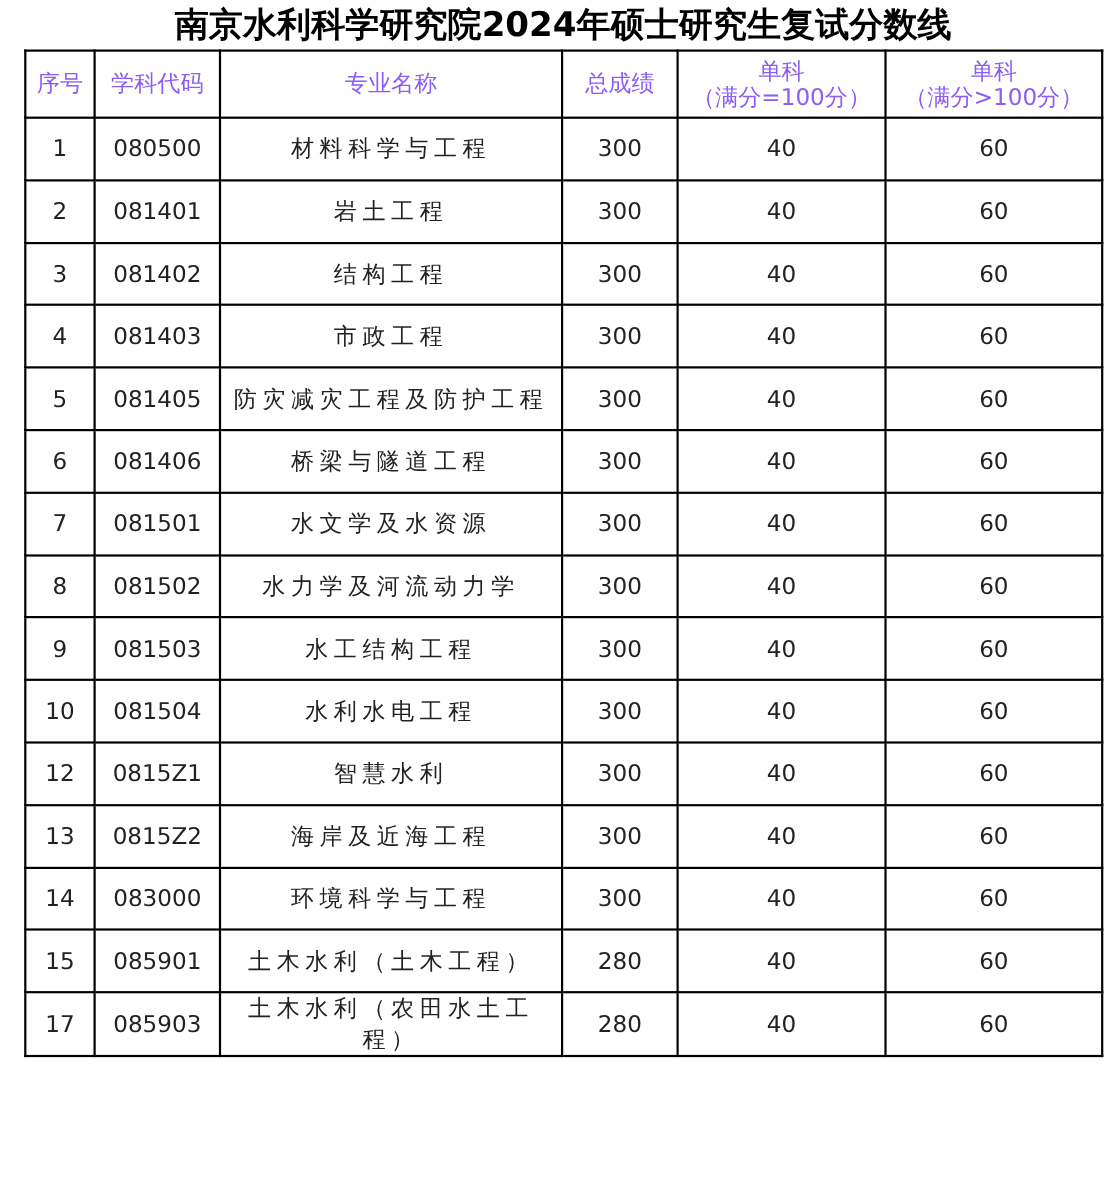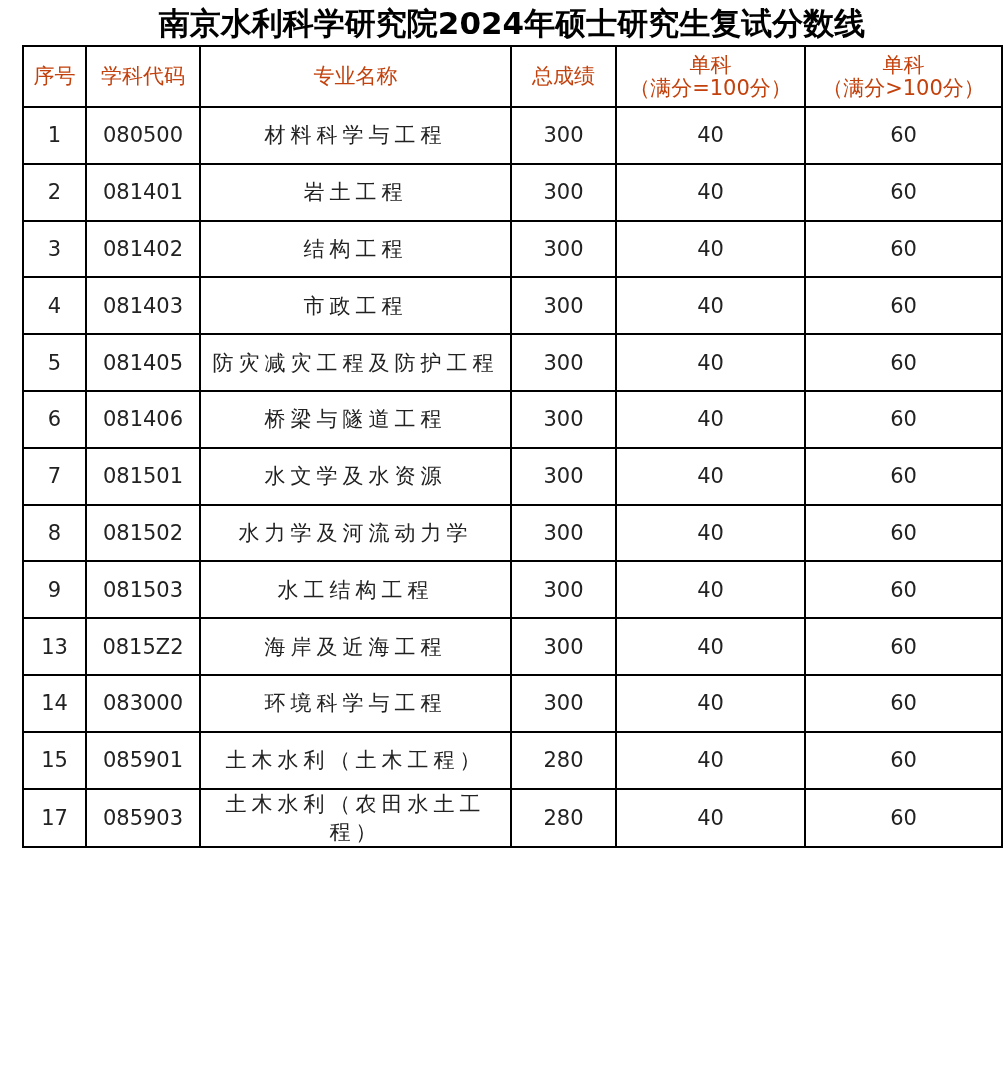--- a/index.html
+++ b/index.html
@@ -48,21 +48,21 @@
     border: 2.5px solid #000;
     text-align: center;
     vertical-align: middle;
     padding: 0;
     font-weight: normal;
   }
   table.scores th {
     height: 59px;
     font-size: 21px;
     line-height: 23px;
-    color: #c2410c;
+    color: #8b5cf6;
   }
   table.scores td {
     height: 54.8px;
     font-size: 21px;
     color: #222;
   }
   td.name-cell {
     font-family: "DejaVu Serif", serif;
     letter-spacing: 5px;
     font-size: 20px;
@@ -168,20 +168,36 @@
       </tr>
       <tr>
         <td>9</td>
         <td>081503</td>
         <td class="name-cell">水工结构工程</td>
         <td>300</td>
         <td>40</td>
         <td>60</td>
       </tr>
       <tr>
+        <td>10</td>
+        <td>081504</td>
+        <td class="name-cell">水利水电工程</td>
+        <td>300</td>
+        <td>40</td>
+        <td>60</td>
+      </tr>
+      <tr>
+        <td>12</td>
+        <td>0815Z1</td>
+        <td class="name-cell">智慧水利</td>
+        <td>300</td>
+        <td>40</td>
+        <td>60</td>
+      </tr>
+      <tr>
         <td>13</td>
         <td>0815Z2</td>
         <td class="name-cell">海岸及近海工程</td>
         <td>300</td>
         <td>40</td>
         <td>60</td>
       </tr>
       <tr>
         <td>14</td>
         <td>083000</td>

